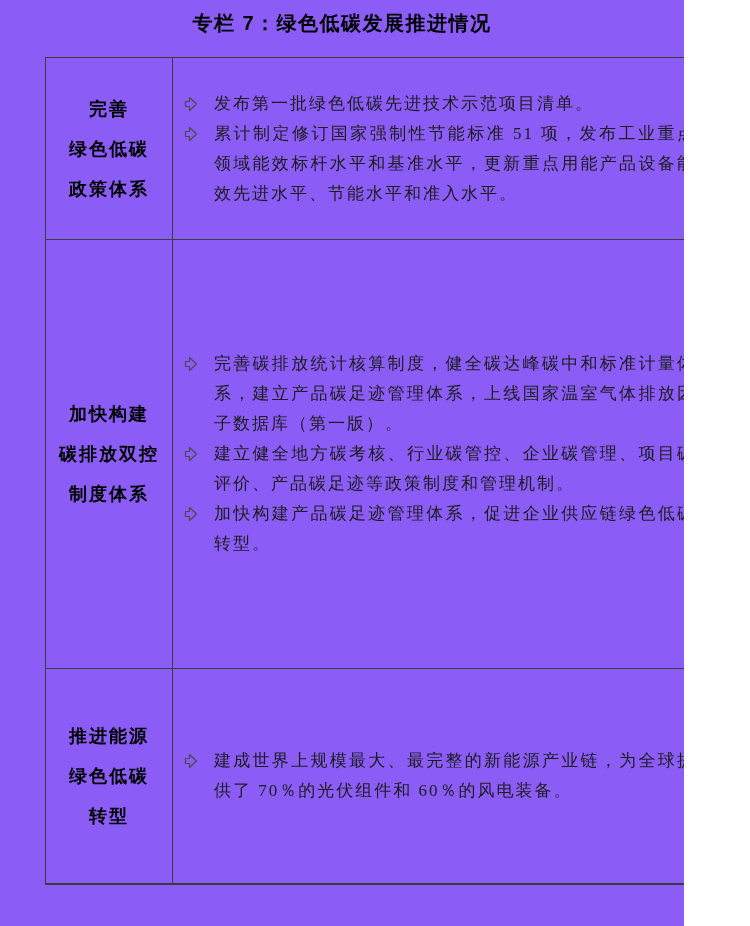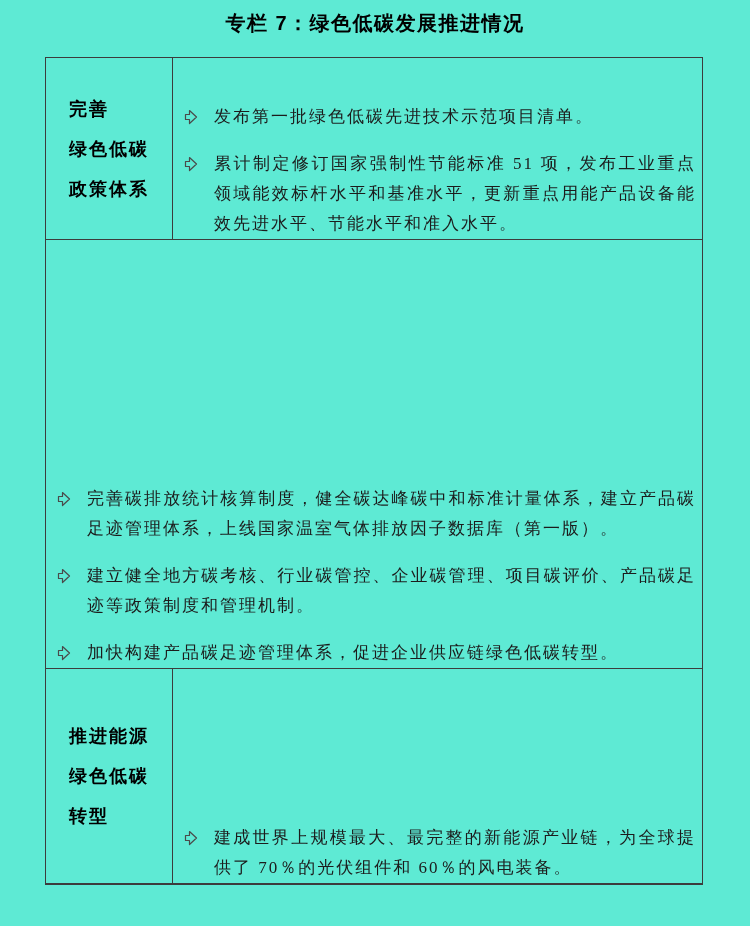--- a/index.html
+++ b/index.html
@@ -2,23 +2,23 @@
 <html lang="zh"><head>
 <meta charset="utf-8">
 <style>
   html, body {
     margin: 0;
     padding: 0;
     background: #ffffff;
   }
   .page {
     position: relative;
-    width: 750px;
+    width: 684px;
     height: 926px;
-    background: #5eead4;
+    background: #8b5cf6;
     overflow: hidden;
     font-family: "Liberation Serif", "DejaVu Serif", serif;
     color: #1c1c1c;
   }
   .title {
     position: absolute;
     top: 10px;
     left: 0;
     width: 100%;
     margin: 0;
@@ -45,37 +45,37 @@
   .row + .row { border-top: 1px solid #3c3c3c; }
   .row-1 { height: 181px; }
   .row-2 { height: 429px; }
   .row-3 { height: 215px; }
   .cat {
     flex: 0 0 126px;
     border-right: 1px solid #3c3c3c;
     display: flex;
     align-items: center;
     justify-content: center;
+    text-align: center;
     font-family: "Liberation Sans", "DejaVu Sans", sans-serif;
     font-weight: bold;
     font-size: 18px;
     line-height: 40px;
     letter-spacing: 2px;
     white-space: pre-line;
     color: #000000;
   }
   .content {
     flex: 1;
     display: flex;
     flex-direction: column;
-    justify-content: flex-end;
+    justify-content: center;
     padding: 0 6px 0 8px;
     overflow: hidden;
     box-sizing: border-box;
-    gap: 17px;
   }
   .bullet { display: flex; }
   .arrow {
     flex: 0 0 14px;
     margin: 7px 16px 0 3px;
     height: 16px;
   }
   .btext {
     flex: 1;
     font-size: 17px;
@@ -113,20 +113,23 @@
             <svg width="14" height="16" viewBox="0 0 14 16">
                 <path d="M1.5 5.5 H5.5 V1.5 L12.5 8 L5.5 14.5 V10.5 H1.5 Z" fill="none" stroke="#4a4a4a" stroke-width="1.2" stroke-linejoin="round"></path>
               </svg>
           </span>
           <span class="btext">累计制定修订国家强制性节能标准 51 项，发布工业重点领域能效标杆水平和基准水平，更新重点用能产品设备能效先进水平、节能水平和准入水平。</span>
         </div>
       </div>
     </div>
 
     <div class="row row-2">
+      <div class="cat">加快构建
+碳排放双控
+制度体系</div>
       <div class="content">
         <div class="bullet">
           <span class="arrow">
             <svg width="14" height="16" viewBox="0 0 14 16">
                 <path d="M1.5 5.5 H5.5 V1.5 L12.5 8 L5.5 14.5 V10.5 H1.5 Z" fill="none" stroke="#4a4a4a" stroke-width="1.2" stroke-linejoin="round"></path>
               </svg>
           </span>
           <span class="btext">完善碳排放统计核算制度，健全碳达峰碳中和标准计量体系，建立产品碳足迹管理体系，上线国家温室气体排放因子数据库（第一版）。</span>
         </div>
         <div class="bullet">

